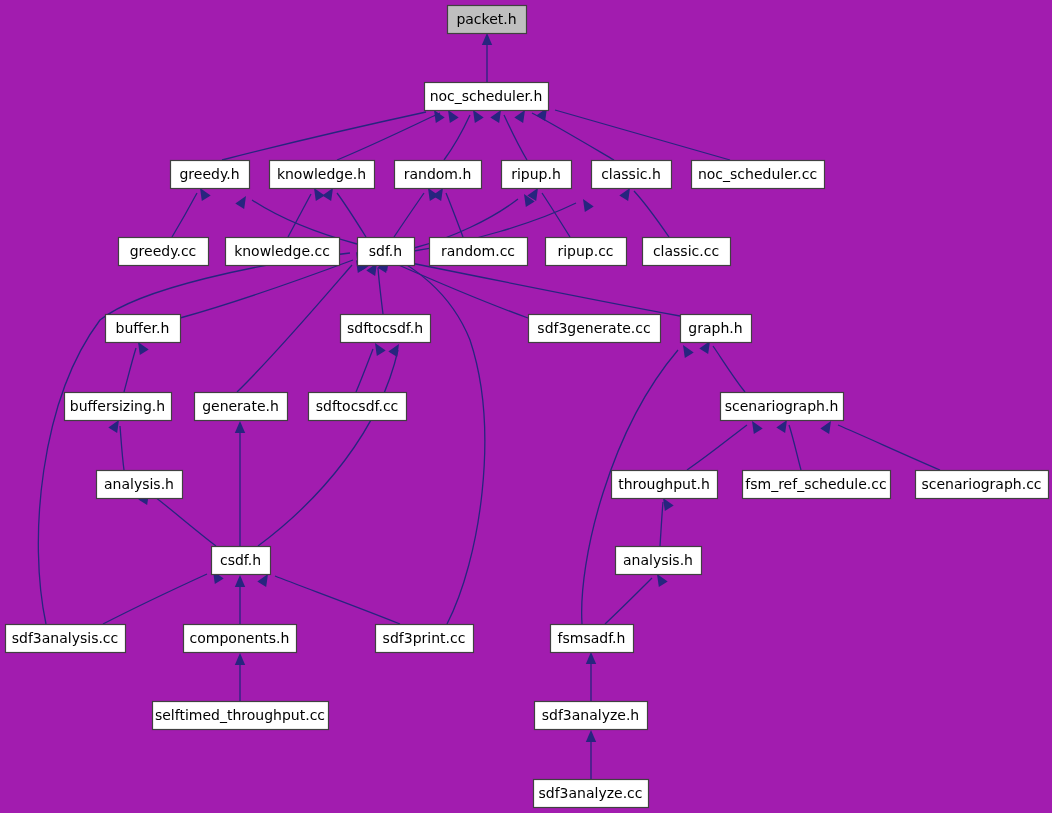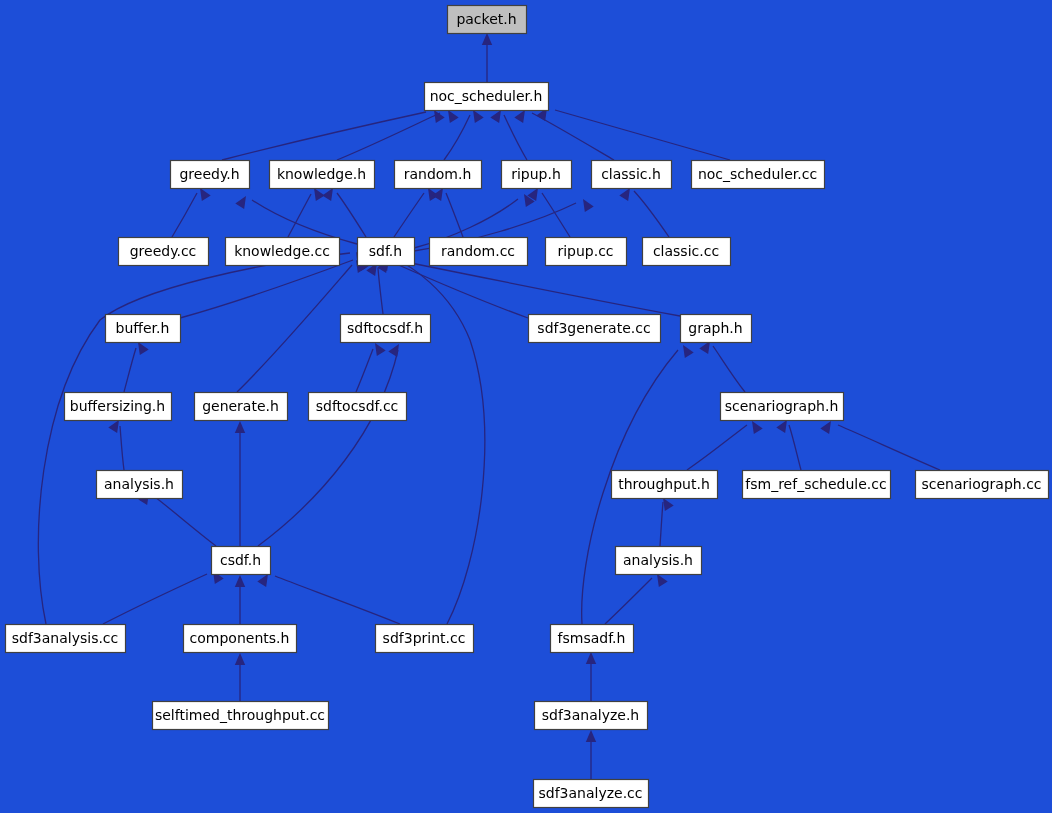--- a/index.html
+++ b/index.html
@@ -10,21 +10,21 @@
   body {
     width: 1052px;
     height: 813px;
     font-family: "DejaVu Sans", "Liberation Sans", sans-serif;
     overflow: hidden;
   }
   #graph-root {
     position: relative;
     width: 1052px;
     height: 813px;
-    background: #1d4ed8;
+    background: #a21caf;
   }
   #graph-svg {
     position: absolute;
     left: 0;
     top: 0;
     width: 1052px;
     height: 813px;
     display: block;
   }
   .gnode rect {

